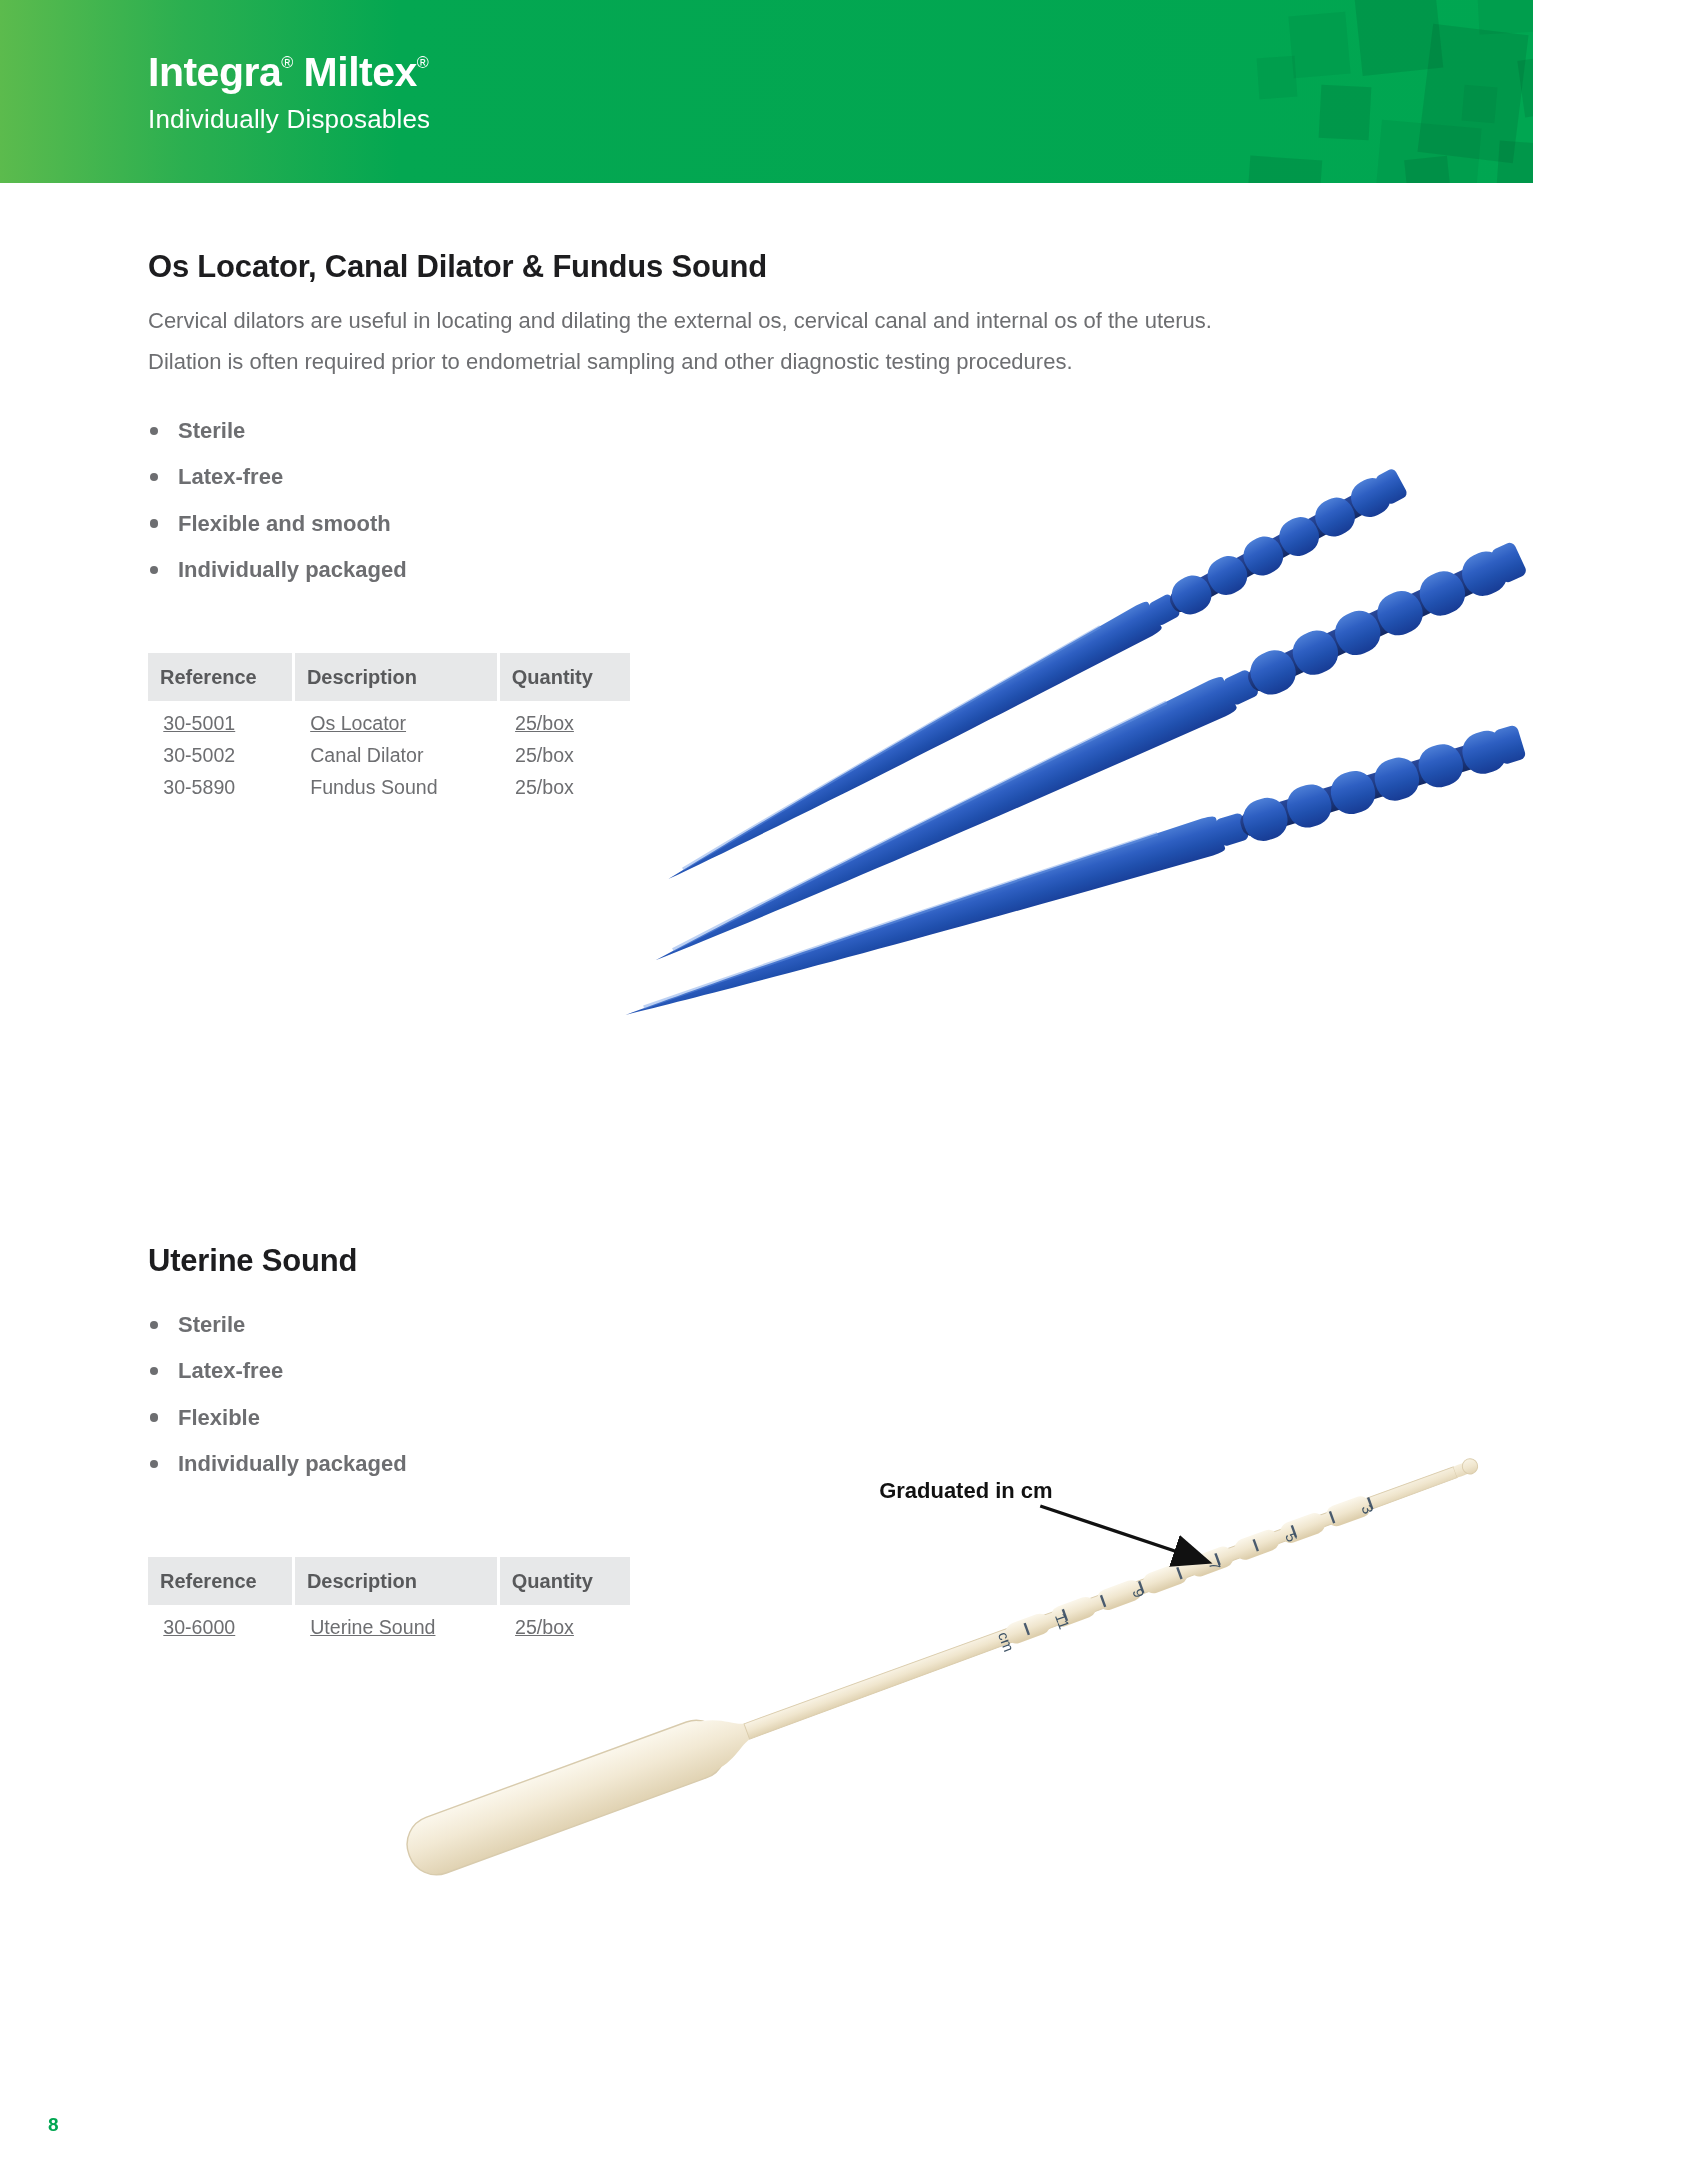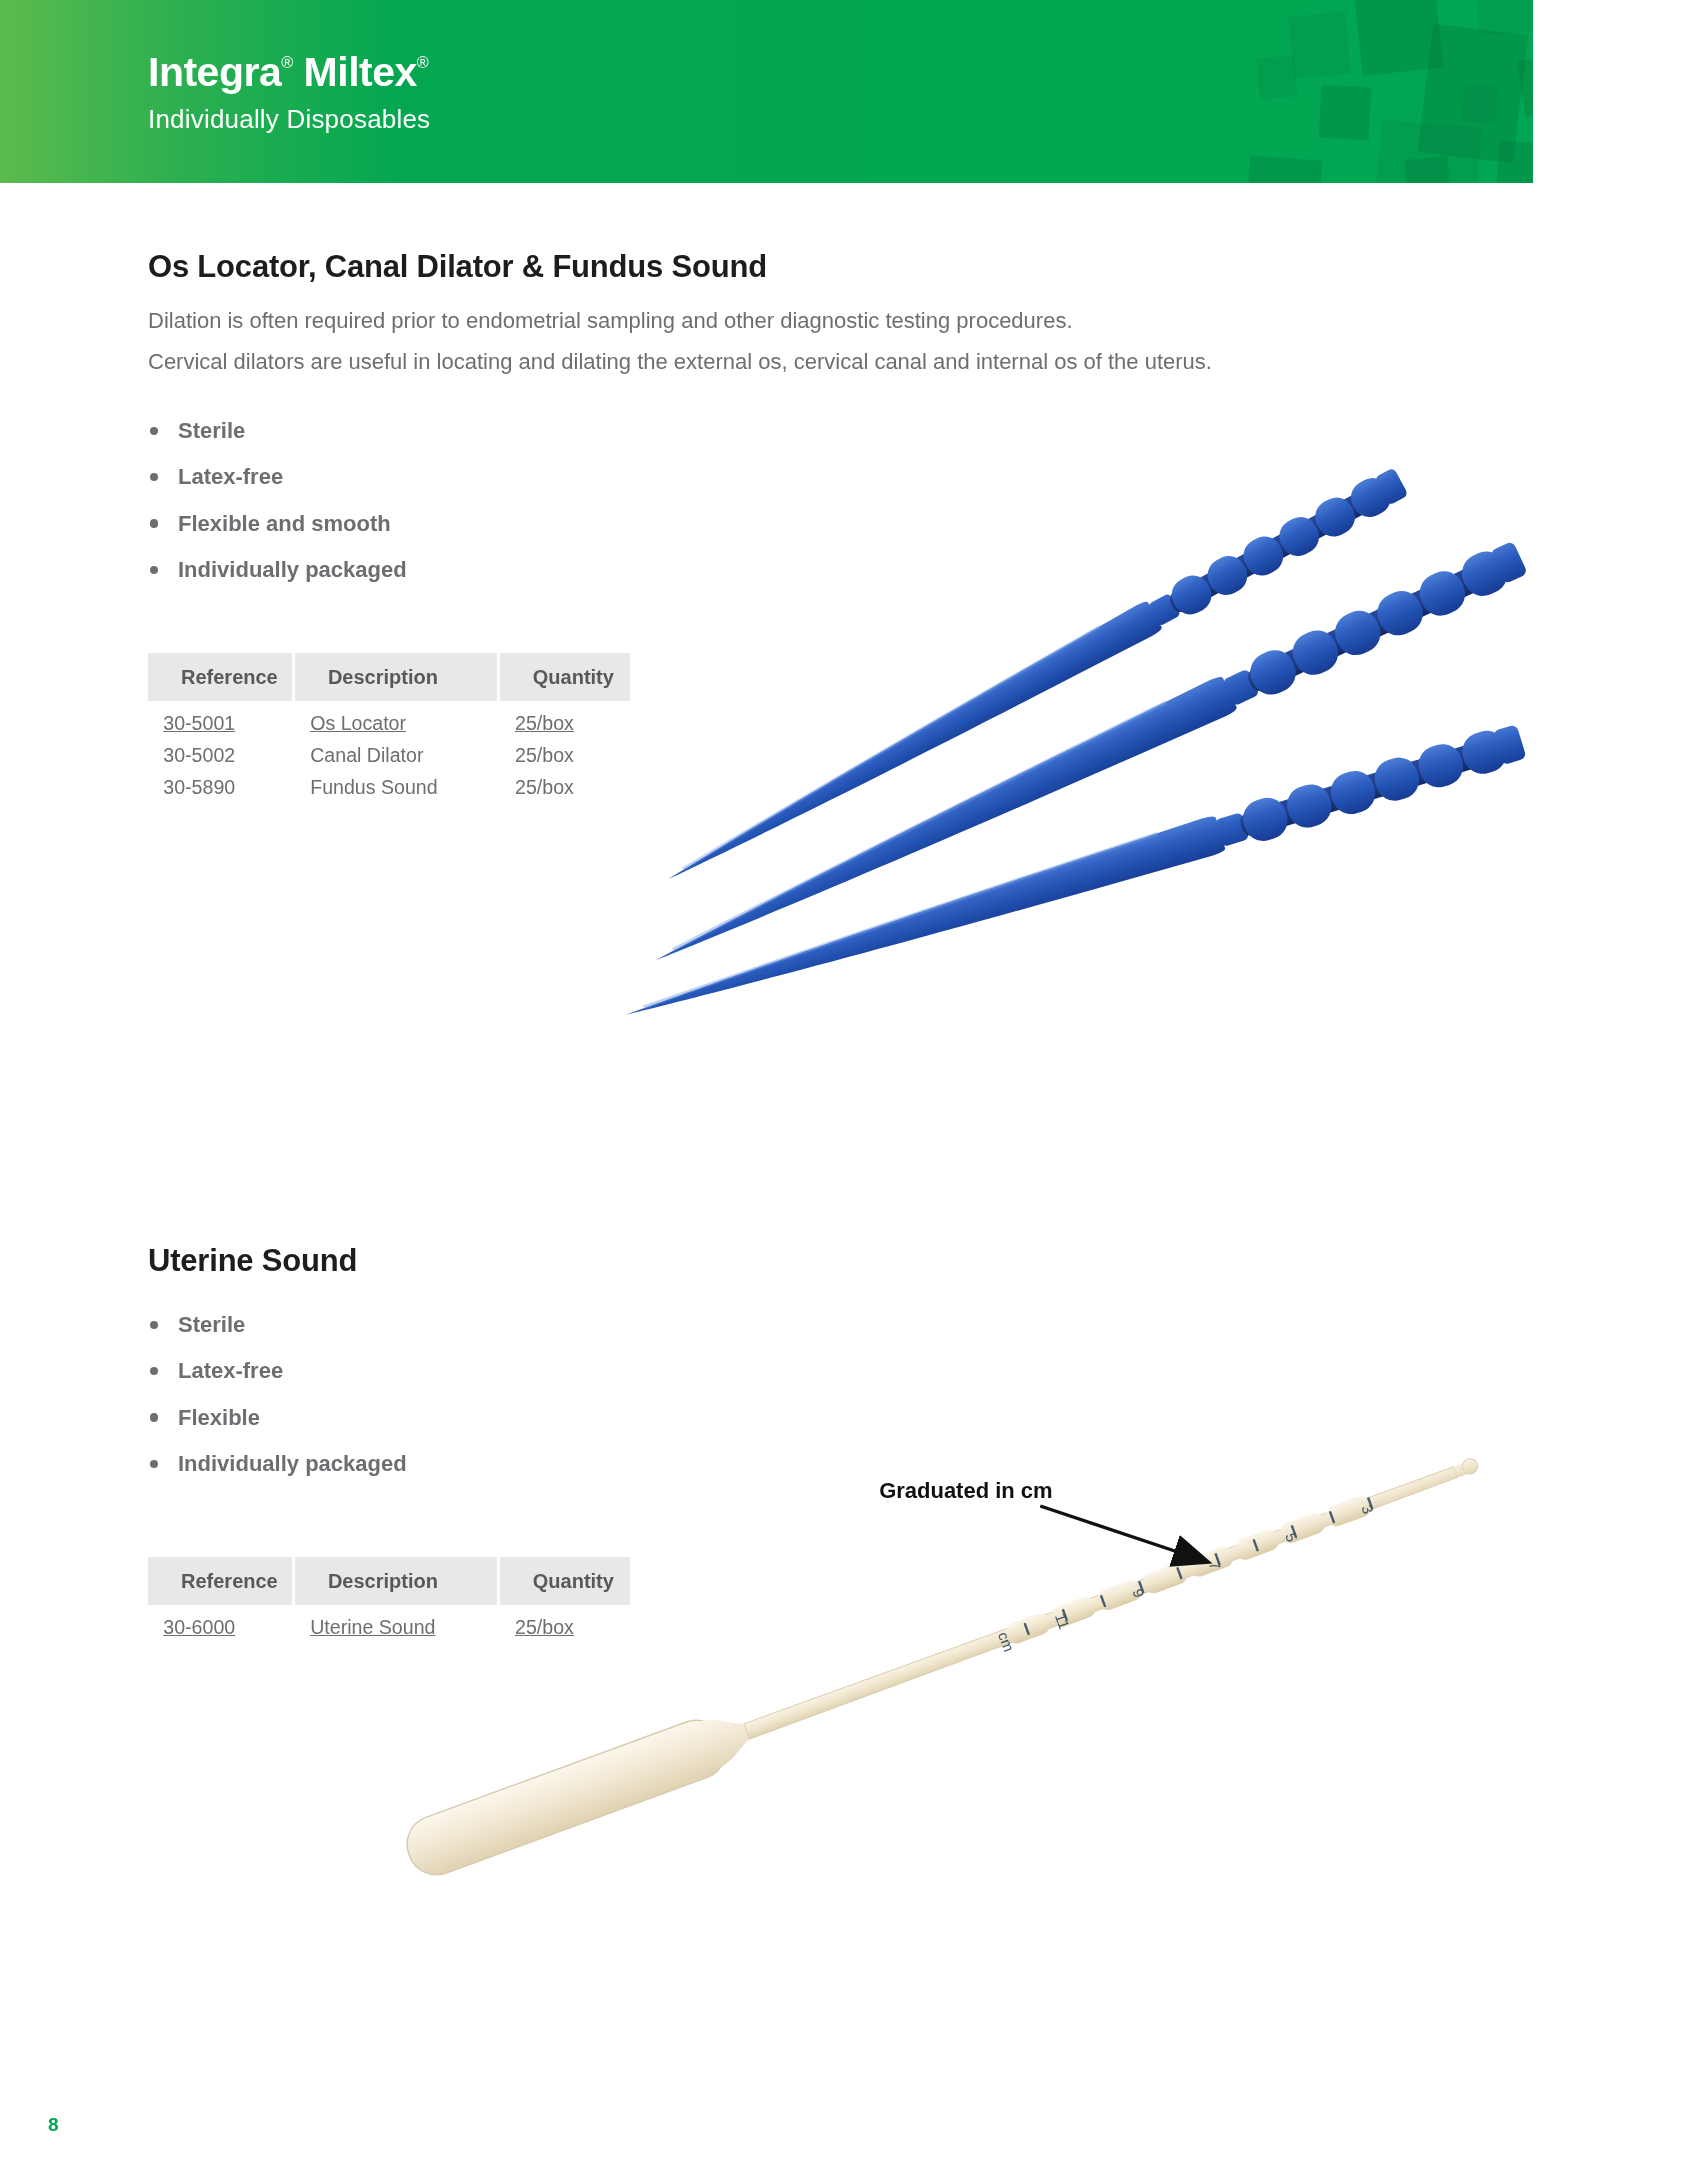--- a/index.html
+++ b/index.html
@@ -25,21 +25,21 @@
   ul.bullets { position:absolute; left:150px; list-style:none;font-weight:bold; }
   ul.bullets li { position:relative; padding-left:28px; font-size:22px; color:#6d6e71;
                   line-height:22px; margin-bottom:24.4px; }
   .bullet-dot { position:absolute; left:0; top:6.7px; width:8.1px; height:8.1px; border-radius:50%;
                 background:#6d6e71; display:inline-block; }
 
   
   .ptable { position:absolute; left:148px; width:482px; display:grid;
             grid-template-columns:144px 202px 130px; column-gap:2.9px; }
   .ptable .th { background:#e7e8e9; height:48px; display:flex; align-items:center;
-                padding-left:33px; font-size:20px; font-weight:700; color:#58595b; }
+                padding-left:12px; font-size:20px; font-weight:700; color:#58595b; }
   .ptable .td { height:32px; display:flex; align-items:center; padding-left:15.3px;
                 font-size:19.6px; color:#6d6e71; }
   .ptable .td.first { margin-top:6.7px;text-decoration:underline; }
 
   .artwork { position:absolute; }
 
   .page-num { position:absolute; left:48px; top:2114px; font-size:19px; font-weight:700; color:#00A651; }
 </style>
 </head>
 <body>
@@ -66,22 +66,22 @@
   </div>
   <div class="header-text">
     <div class="brand"><span>Integra</span><sup>®</sup><span>&nbsp;</span><span>Miltex</span><sup>®</sup></div>
     <div class="subtitle">Individually Disposables</div>
   </div>
 </div>
 
 <h2 class="sec-title" style="top:249px;">Os Locator, Canal Dilator &amp; Fundus Sound</h2>
 
 <div class="para" style="top:300px;">
+  <div>Cervical dilators are useful in locating and dilating the external os, cervical canal and internal os of the uterus.</div>
   <div>Dilation is often required prior to endometrial sampling and other diagnostic testing procedures.</div>
-  <div>Cervical dilators are useful in locating and dilating the external os, cervical canal and internal os of the uterus.</div>
 </div>
 
 <ul class="bullets" style="top:420px;">
   <li><span class="bullet-dot"></span><span>Sterile</span></li>
   <li><span class="bullet-dot"></span><span>Latex-free</span></li>
   <li><span class="bullet-dot"></span><span>Flexible and smooth</span></li>
   <li><span class="bullet-dot"></span><span>Individually packaged</span></li>
 </ul>
 
 <div class="ptable" style="top:653px;">

